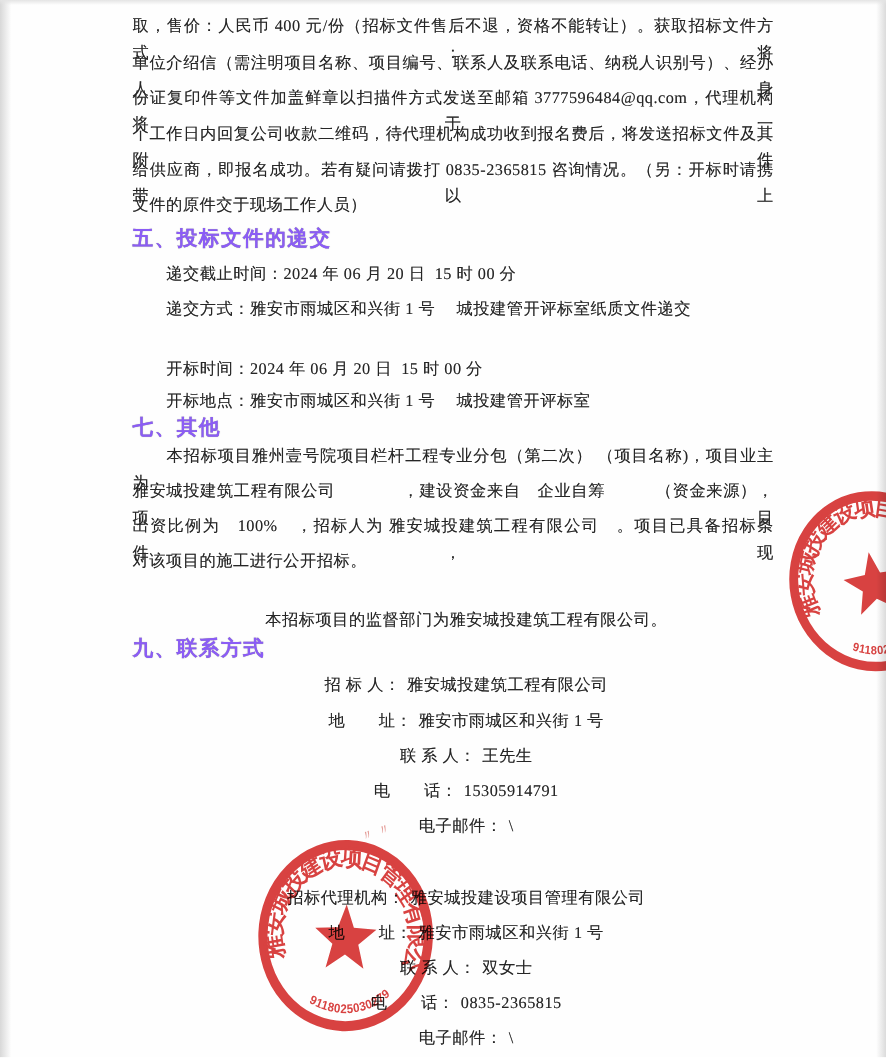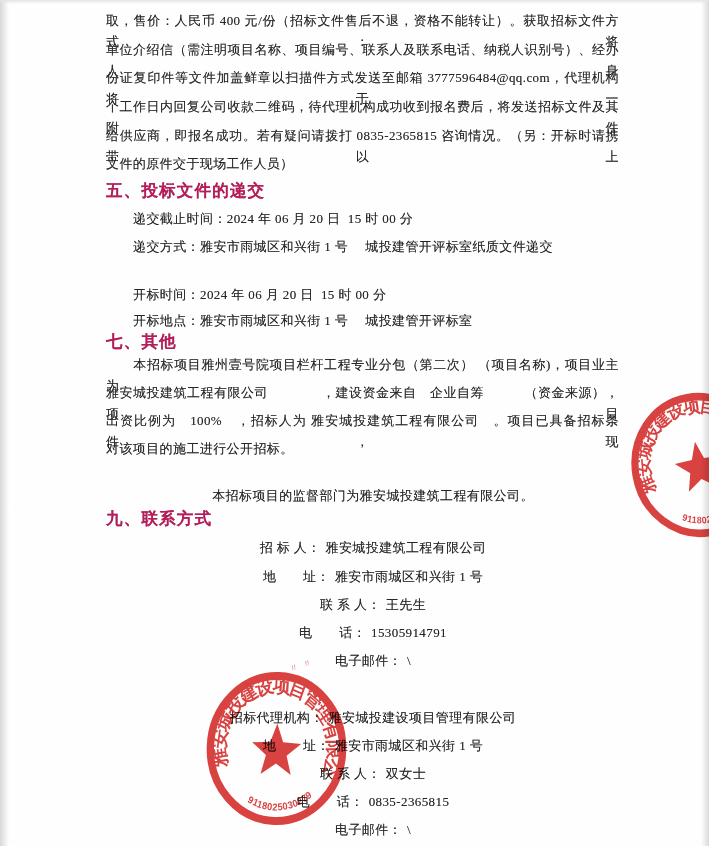--- a/index.html
+++ b/index.html
@@ -16,21 +16,21 @@
   .t{
     position:absolute;left:106px;width:513px;height:21px;
     font-size:13px;line-height:21px;letter-spacing:0.4px;color:#262626;
     white-space:pre-wrap;text-shadow:0 0 0.5px rgba(40,40,40,0.45);
   }
   .jl{text-align:justify;text-align-last:justify;}
   .ind{left:133px;width:486px;}
   .c{left:127px;width:492px;text-align:center;}
   .h{
     position:absolute;left:106px;height:23px;
-    font-size:16.5px;line-height:23px;font-weight:bold;letter-spacing:1.2px;color:#be185d;
+    font-size:16.5px;line-height:23px;font-weight:bold;letter-spacing:1.2px;color:#8b5cf6;
     text-shadow:0 0 0.6px rgba(20,20,20,0.5);
   }
   .val{margin-left:5px;margin-top:12px;}
 
   .seal{position:absolute;mix-blend-mode:multiply;opacity:0.92;}
   .seal-big{left:203px;top:668px;width:147px;height:161px;transform:rotate(2deg);}
   .seal-right{left:628px;top:389px;width:142px;height:152px;transform:rotate(-10deg);}
   .speck{position:absolute;left:288px;top:658px;color:#d66a62;font-size:11px;transform:rotate(-18deg);opacity:0.7;letter-spacing:3px;}
 </style>
 </head>

